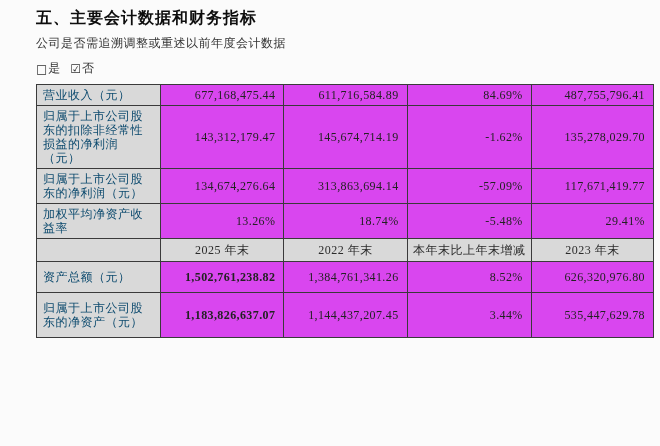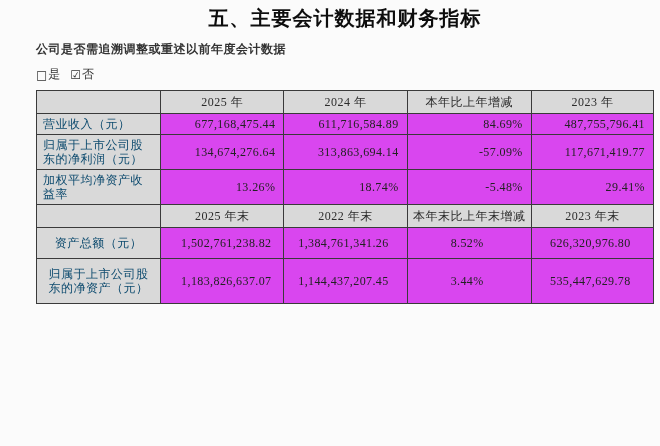--- a/index.html
+++ b/index.html
@@ -9,34 +9,32 @@
     overflow: hidden;
   }
   body {
     font-family: "Liberation Serif", "DejaVu Serif", serif;
     color: #262626;
   }
   .page { padding: 8px 6px 0 36px; }
 
   .doc-title {
     font-family: "Liberation Sans", "DejaVu Sans", sans-serif;
-    font-size: 20px;
+    font-size: 16px;
     font-weight: bold;
     color: #0d0d0d;
     letter-spacing: 1px;
     line-height: 20px;
-    text-align: center;
   }
   .subtitle {
-    margin-top: 14px;
+    margin-top: 8px;
     font-size: 12px;
     line-height: 15px;
     color: #333;
     letter-spacing: 0.5px;
-    font-weight: bold;
   }
   .checkbox-line {
     margin-top: 10px;
     font-size: 12px;
     line-height: 15px;
     color: #333;
     display: flex;
     align-items: center;
     gap: 10px;
   }
@@ -78,22 +76,22 @@
     word-break: break-all;
     margin-top: 8px;
   }
   .fin-table td.value-cell {
     background: #d946ef;
     text-align: right;
     padding: 3px 8px 3px 4px;
     letter-spacing: 0.4px;
     color: #222;
   }
-  .fin-table tr.tall td { padding-top: 8px; padding-bottom: 8px; text-align: center; }
-  .fin-table td.bold { font-weight: normal; padding-left: 16px; }
+  .fin-table tr.tall td { padding-top: 8px; padding-bottom: 8px; }
+  .fin-table td.bold { font-weight: bold; padding-left: 16px; }
 </style>
 </head>
 <body>
 
 <div class="page">
 
   <div class="doc-title">五、主要会计数据和财务指标</div>
 
   <div class="subtitle">公司是否需追溯调整或重述以前年度会计数据</div>
 
@@ -111,32 +109,32 @@
   <table class="fin-table">
     <colgroup>
       <col style="width:124px">
       <col style="width:123px">
       <col style="width:123px">
       <col style="width:124px">
       <col style="width:122px">
     </colgroup>
     <tbody>
         <tr>
-          <th></th>
-          <th>2025 年</th>
-          <th>2024 年</th>
-          <th>本年比上年增减</th>
-          <th>2023 年</th>
-        </tr>
-        <tr>
           <td class="label-cell">营业收入（元）</td>
           <td class="value-cell">677,168,475.44</td>
           <td class="value-cell">611,716,584.89</td>
           <td class="value-cell">84.69%</td>
           <td class="value-cell">487,755,796.41</td>
+        </tr>
+        <tr>
+          <td class="label-cell">归属于上市公司股东的扣除非经常性损益的净利润（元）</td>
+          <td class="value-cell">143,312,179.47</td>
+          <td class="value-cell">145,674,714.19</td>
+          <td class="value-cell">-1.62%</td>
+          <td class="value-cell">135,278,029.70</td>
         </tr>
         <tr>
           <td class="label-cell">归属于上市公司股东的净利润（元）</td>
           <td class="value-cell">134,674,276.64</td>
           <td class="value-cell">313,863,694.14</td>
           <td class="value-cell">-57.09%</td>
           <td class="value-cell">117,671,419.77</td>
         </tr>
         <tr>
           <td class="label-cell">加权平均净资产收益率</td>

